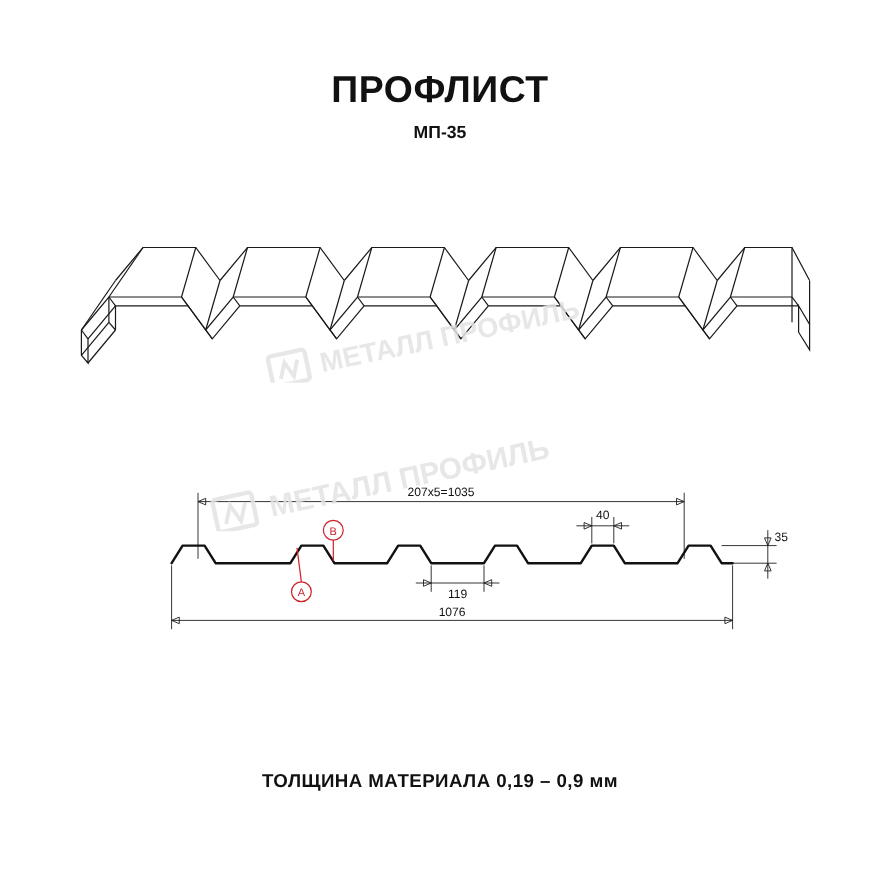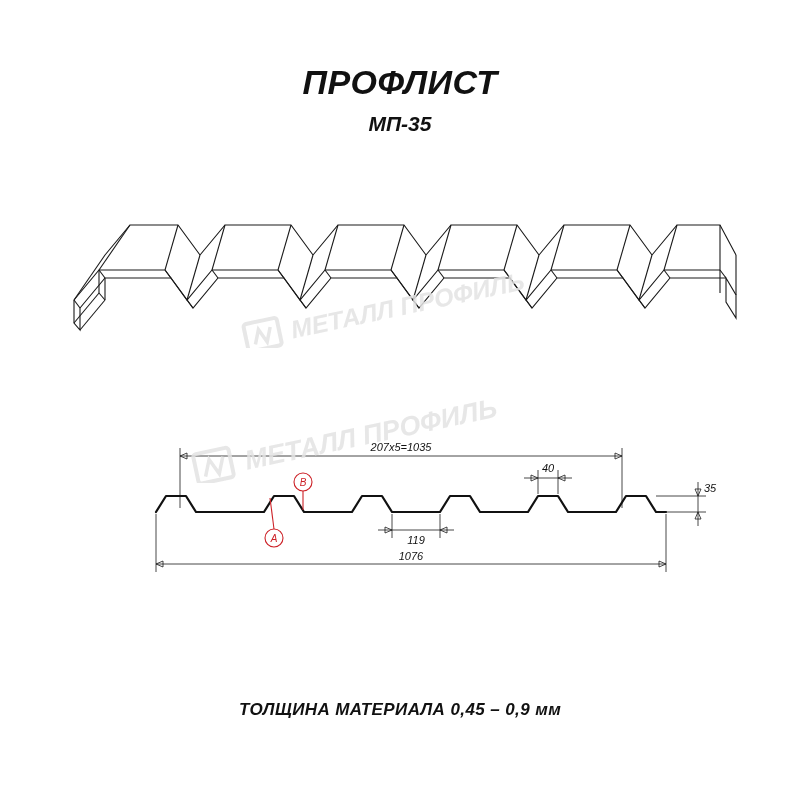--- a/index.html
+++ b/index.html
@@ -12,39 +12,38 @@
     background: #ffffff;
     font-family: "Liberation Sans", sans-serif;
     color: #1a1a1a;
     position: relative;
     overflow: hidden;
   }
   .page {
     position: relative;
     width: 660px;
     height: 800px;
-    font-style: italic;
   }
   .title-block {
     position: absolute;
     top: 62px;
     left: 0;
     width: 800px;
     text-align: center;
   }
   .title {
     font-size: 34px;
     font-weight: bold;
     letter-spacing: 0.5px;
     line-height: 40px;
     color: #111111;
   }
   .subtitle {
     margin-top: 10px;
-    font-size: 21px;
+    font-size: 16px;
     font-weight: bold;
     color: #111111;
   }
   .iso-wrap {
     position: absolute;
     top: 190px;
     left: 60px;
     width: 690px;
     height: 180px;
   }
@@ -242,15 +241,15 @@
   <div class="watermark wm2">
     <svg width="360" height="90" viewBox="0 0 360 90">
       <g transform="rotate(-12 180 45)">
         <rect x="10" y="26" width="36" height="30" rx="3" fill="none" stroke="#e3e3e3" stroke-width="4"></rect>
         <path d="M 18 50 L 25 34 L 32 50 L 39 34" fill="none" stroke="#e3e3e3" stroke-width="3.5"></path>
         <text x="60" y="52" font-family="Liberation Sans, sans-serif" font-size="27" font-weight="bold" fill="#e3e3e3">МЕТАЛЛ ПРОФИЛЬ</text>
       </g>
     </svg>
   </div>
 
-  <div class="footer">ТОЛЩИНА МАТЕРИАЛА 0,45 – 0,9 мм</div>
+  <div class="footer">ТОЛЩИНА МАТЕРИАЛА 0,19 – 0,9 мм</div>
 
 </div>
 
 </body></html>

